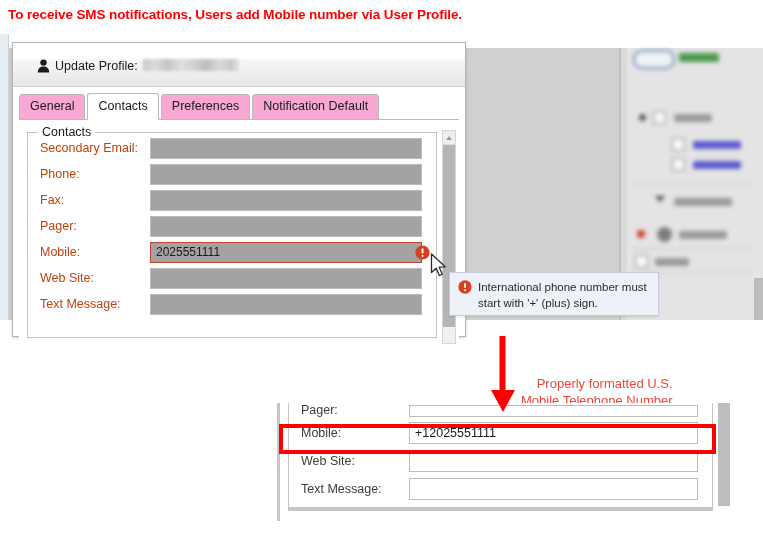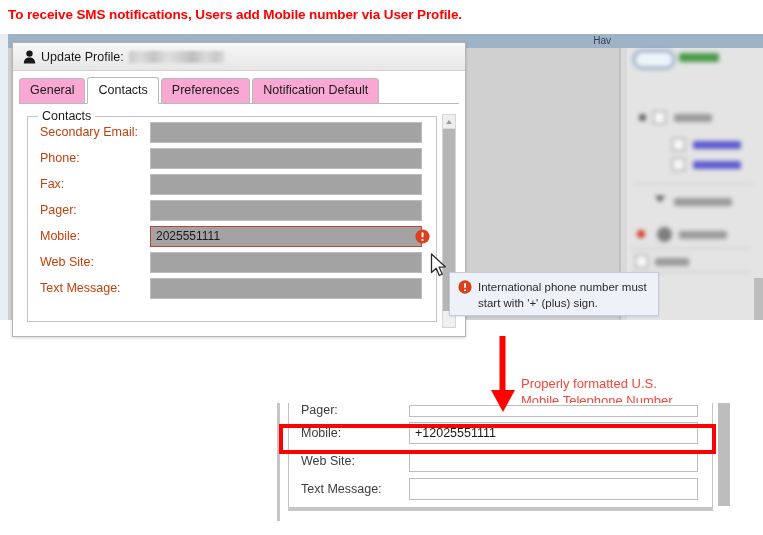--- a/index.html
+++ b/index.html
@@ -123,23 +123,23 @@
     height: 293px;
     background: #ffffff;
     border: 1px solid #b4b4b4;
     box-shadow: 0 1px 3px rgba(0,0,0,0.18);
   }
   .dialog-header {
     height: 28px;
     background: linear-gradient(to bottom, #f7f7f7 0%, #eeeeee 55%, #e6e6e6 100%);
     border-bottom: 1px solid #d0d0d0;
     display: flex;
-    align-items: center;
-    padding-left: 10px;
-    box-sizing: border-box;
+    padding-left: 24px;
+    box-sizing: border-box;
+    margin-top: 16px;
   }
   .person-icon { margin-right: 5px; display: block; }
   .dialog-title {
     font-size: 12.5px;
     color: #1a1a1a;
   }
   .redacted-name {
     display: inline-block;
     width: 96px;
     height: 12px;
@@ -314,20 +314,21 @@
 
   
   .arrow-svg { position: absolute; left: 490px; top: 336px; z-index: 20; }
   .annot-text {
     position: absolute;
     left: 521px; top: 375px;
     font-size: 13px;
     color: #f2463a;
     line-height: 17px;
     white-space: nowrap;
+    text-align: right;
   }
 
   
   .bottom-panel {
     position: absolute;
     left: 277px;
     top: 403px;
     width: 458px;
     height: 118px;
     background: #ffffff;
@@ -395,23 +396,20 @@
     pointer-events: none;
   }
 </style>
 </head>
 <body>
 
 <div class="heading">To receive SMS notifications, Users add Mobile number via User Profile.</div>
 
 <div class="bg-window">
   <div class="bg-leftstrip"></div>
-  <div class="bg-titlebar">
-    <span class="bg-titlebar-text">Hav</span>
-  </div>
   <div class="bg-body"></div>
   <div class="bg-rightpane">
     <div class="bg-rightpane-inner">
       <div class="blurbox bb-pill" style="left:6px;top:2px;width:38px;height:15px;"></div>
       <div class="blurbox bb-green" style="left:52px;top:5px;width:40px;"></div>
 
       <div class="blurbox bb-dot" style="left:12px;top:66px;"></div>
       <div class="blurbox bb-chk" style="left:26px;top:63px;"></div>
       <div class="blurbox bb-grey" style="left:47px;top:66px;width:38px;"></div>
 

